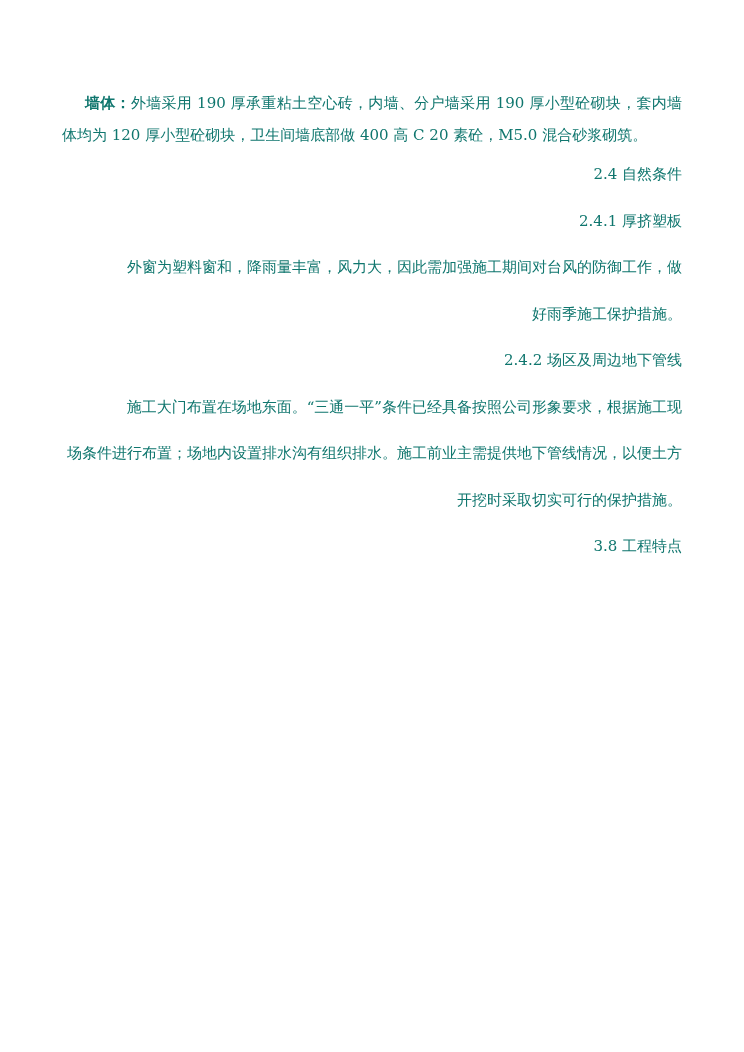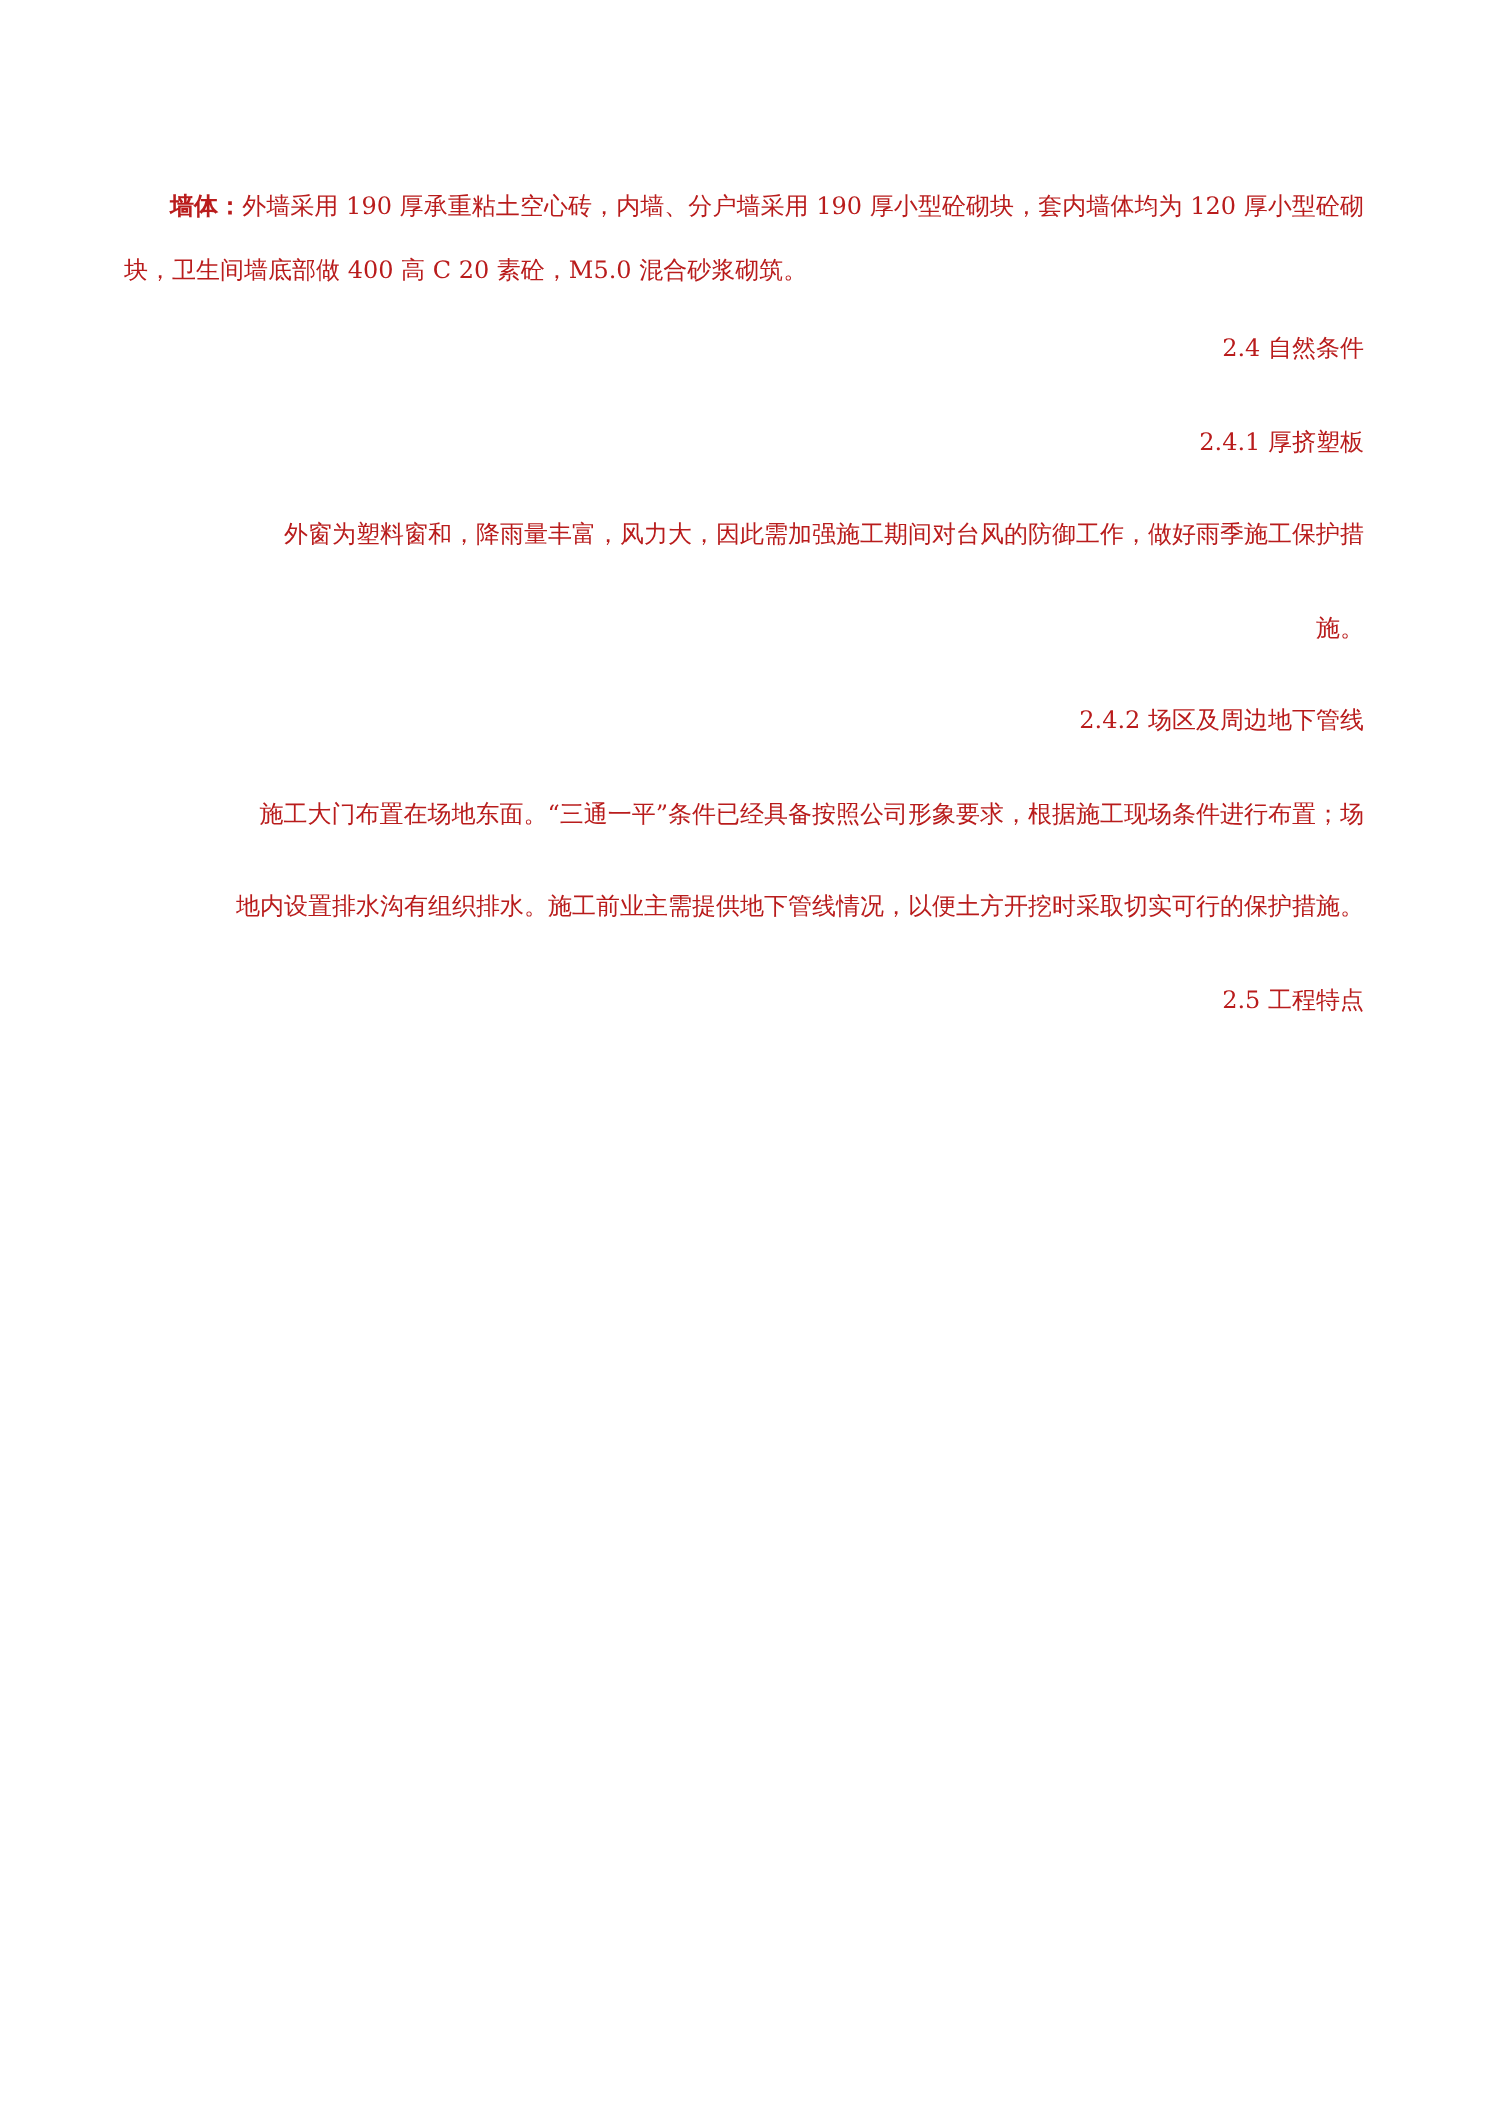--- a/index.html
+++ b/index.html
@@ -10,22 +10,22 @@
   .page {
     position: relative;
     width: 744px;
     height: 1052px;
     margin: 0 auto;
     background: #ffffff;
     box-sizing: border-box;
     padding: 88px 62px 0 62px;
     overflow: hidden;
     font-family: "DejaVu Serif", "Liberation Serif", serif;
-    font-size: 12px;
-    color: #b91c1c;
+    font-size: 15px;
+    color: #0f766e;
   }
   .specs p {
     margin: 0;
     line-height: 31.5px;
     text-align: justify;
   }
   .spec { text-indent: 23px; }
   .spec-energy { text-indent: 11px; }
   .lead { font-weight: 700; }
   .outline p {
@@ -55,17 +55,17 @@
     <p class="heading">2.4 自然条件</p>
 
     <p class="heading">2.4.1 厚挤塑板</p>
 
     <p class="body-para">外窗为塑料窗和，降雨量丰富，风力大，因此需加强施工期间对台风的防御工作，做好雨季施工保护措施。</p>
 
     <p class="heading">2.4.2 场区及周边地下管线</p>
 
     <p class="body-para">施工大门布置在场地东面。“三通一平”条件已经具备按照公司形象要求，根据施工现场条件进行布置；场地内设置排水沟有组织排水。施工前业主需提供地下管线情况，以便土方开挖时采取切实可行的保护措施。</p>
 
-    <p class="heading">2.5 工程特点</p>
+    <p class="heading">3.8 工程特点</p>
 
   </section>
 
 </div>
 
 </body></html>

